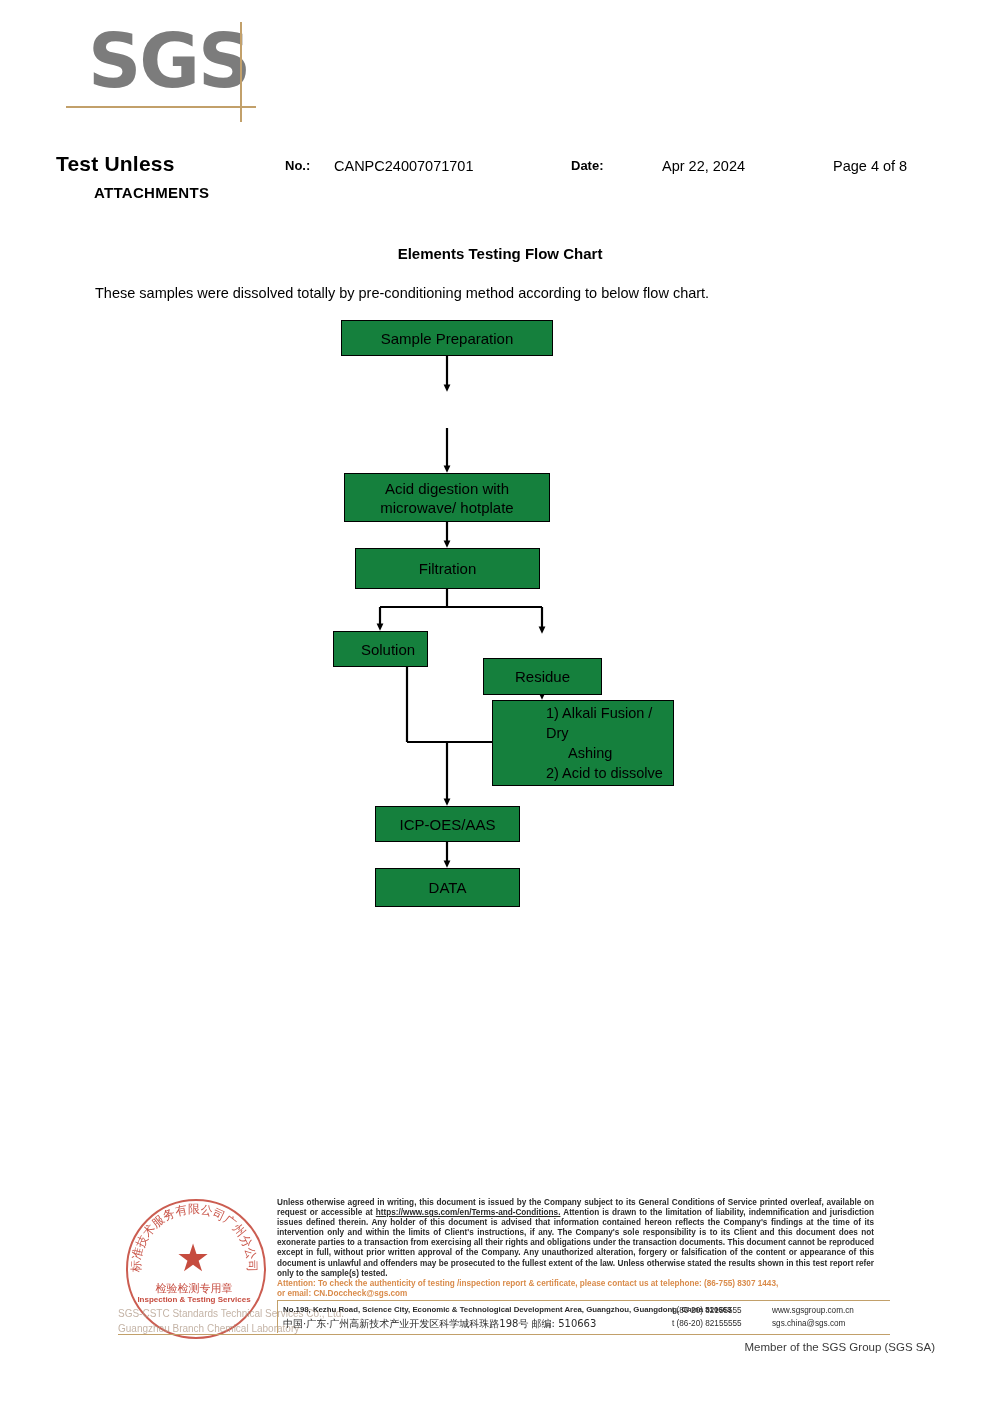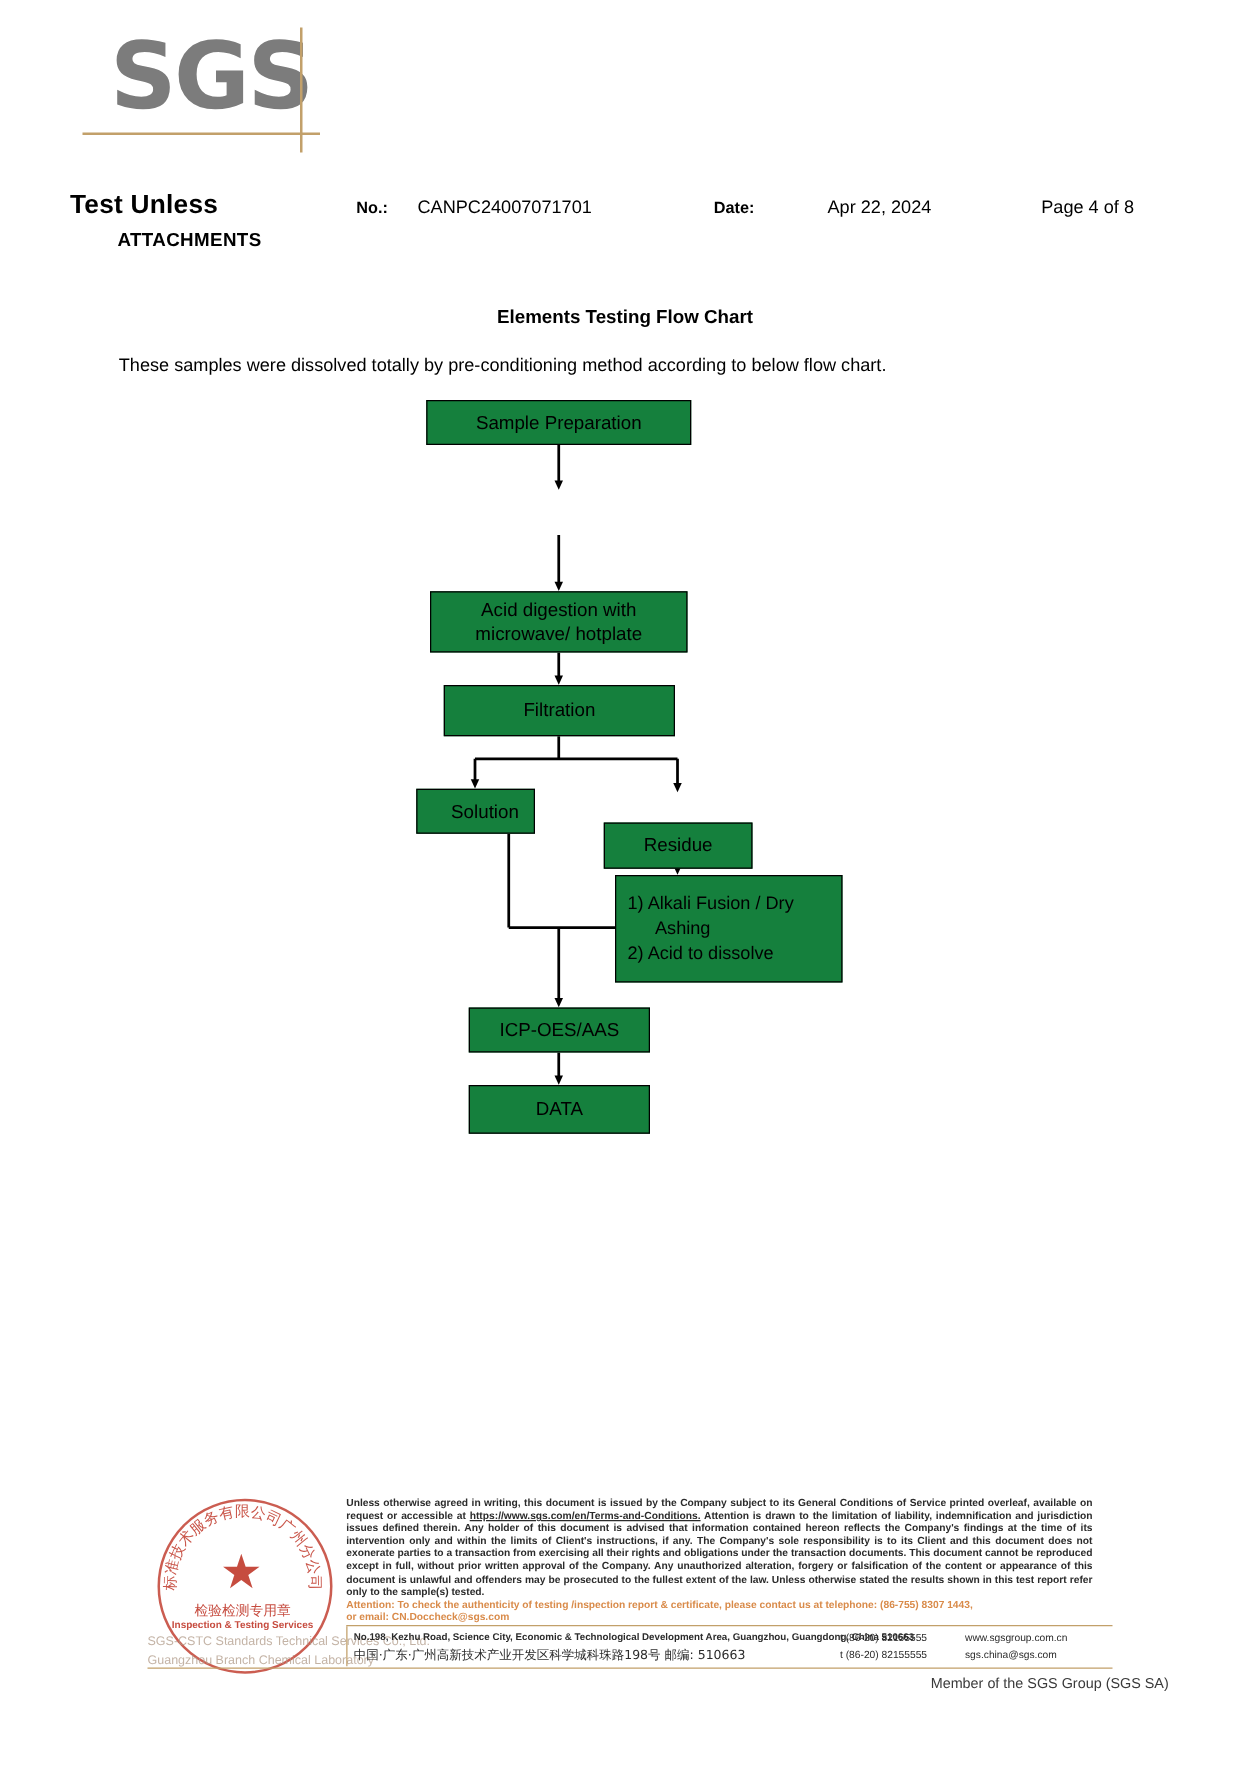--- a/index.html
+++ b/index.html
@@ -132,21 +132,21 @@
     box-sizing: border-box;
   }
   .fbox span { display: block; }
 
   #box-sample-prep  { left: 341px; top: 320px; width: 212px; height: 36px; }
   #box-sample-meas  { left: 341px; top: 392px; width: 212px; height: 36px; }
   #box-acid-dig     { left: 344px; top: 473px; width: 206px; height: 49px; }
   #box-filtration   { left: 355px; top: 548px; width: 185px; height: 41px; }
   #box-solution     { left: 333px; top: 631px; width: 95px; height: 36px; padding-left: 15px; }
   #box-residue      { left: 483px; top: 658px; width: 119px; height: 37px; }
-  #box-alkali       { left: 492px; top: 700px; width: 182px; height: 86px; font-size: 14.5px; line-height: 20px; }
+  #box-alkali       { left: 492px; top: 700px; width: 182px; height: 86px; font-size: 14.5px; line-height: 20px; padding-left: 44px; }
   #box-icp          { left: 375px; top: 806px; width: 145px; height: 36px; }
   #box-data         { left: 375px; top: 868px; width: 145px; height: 39px; }
 
   #box-alkali .alkali-inner {
     padding-left: 9px;
     text-align: left;
     width: 100%;
   }
   #box-alkali .alkali-indent { padding-left: 22px; }
 

